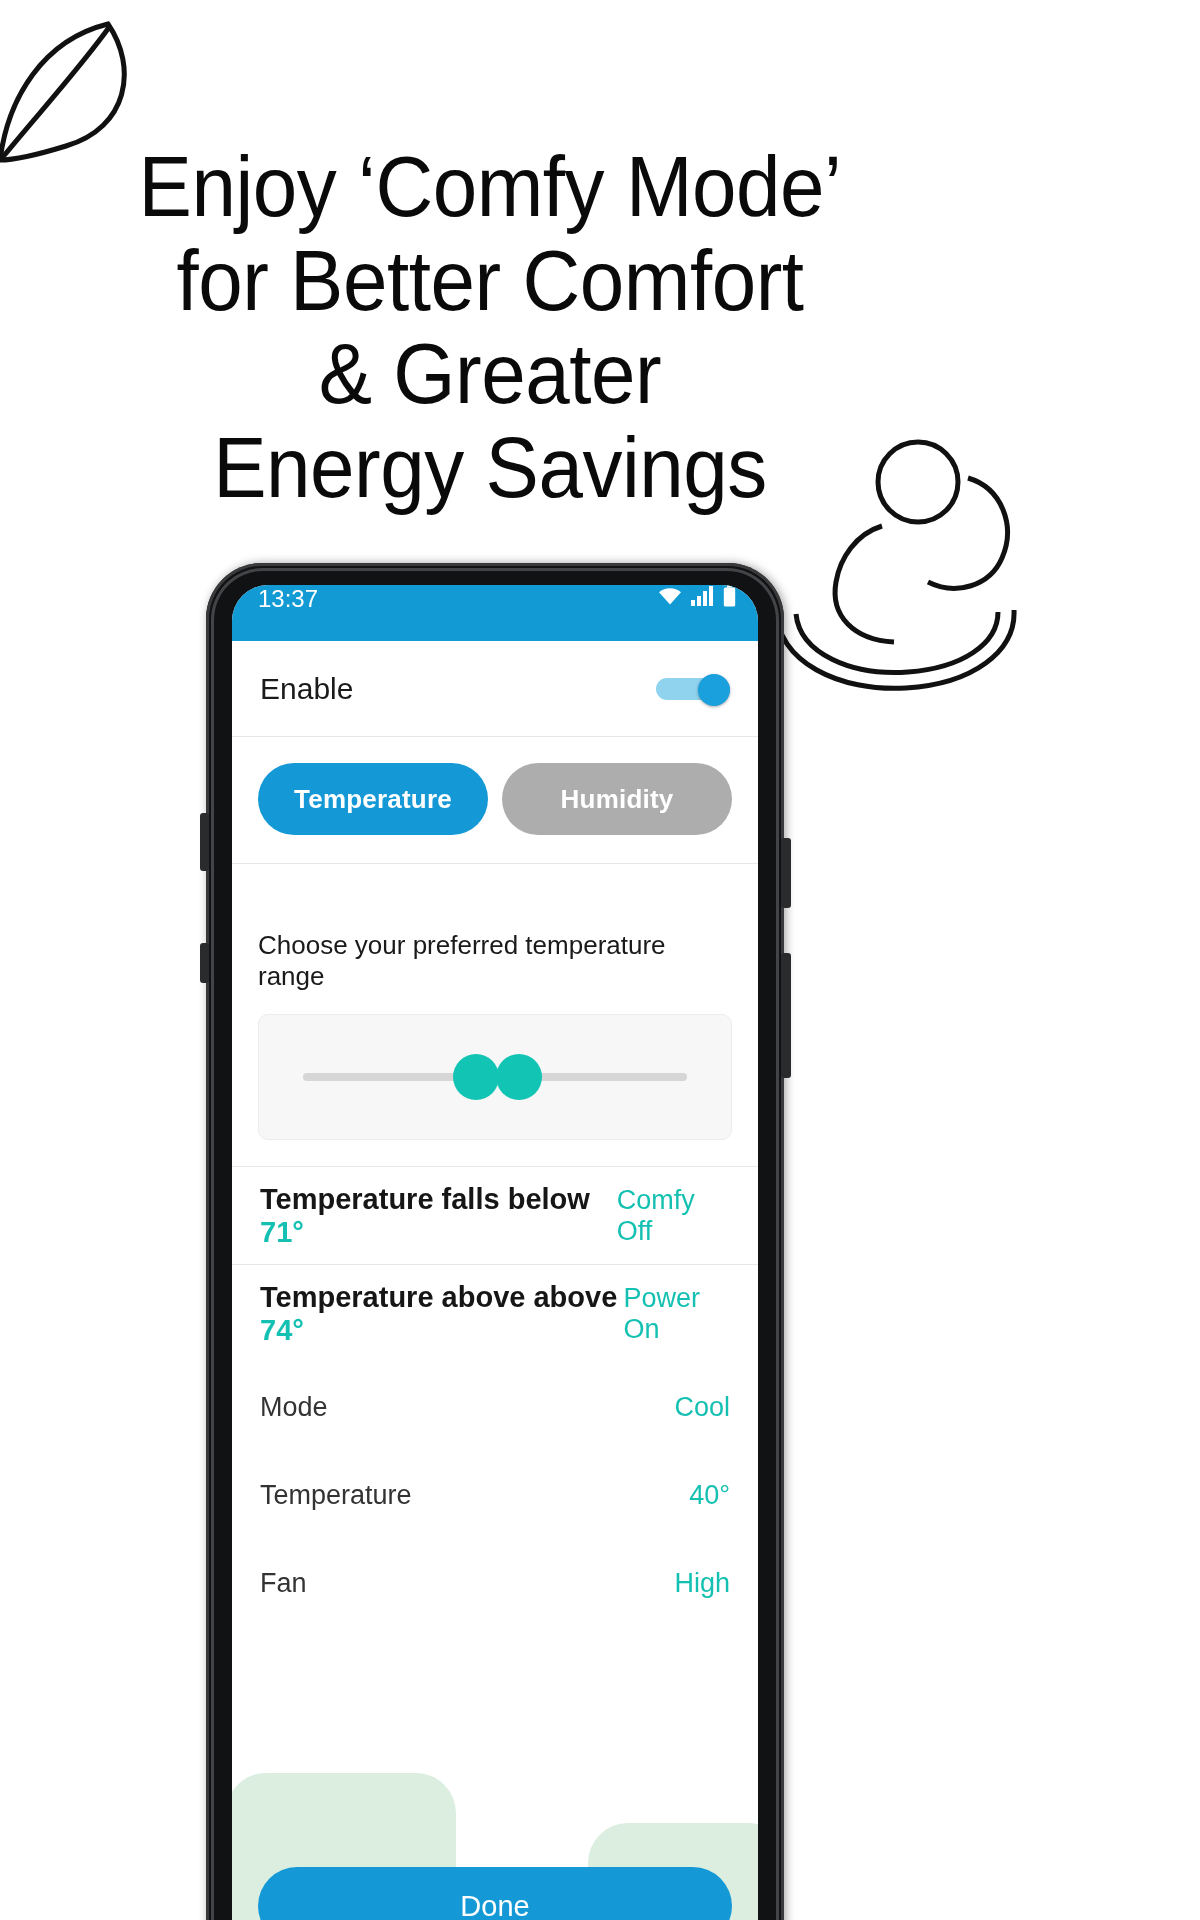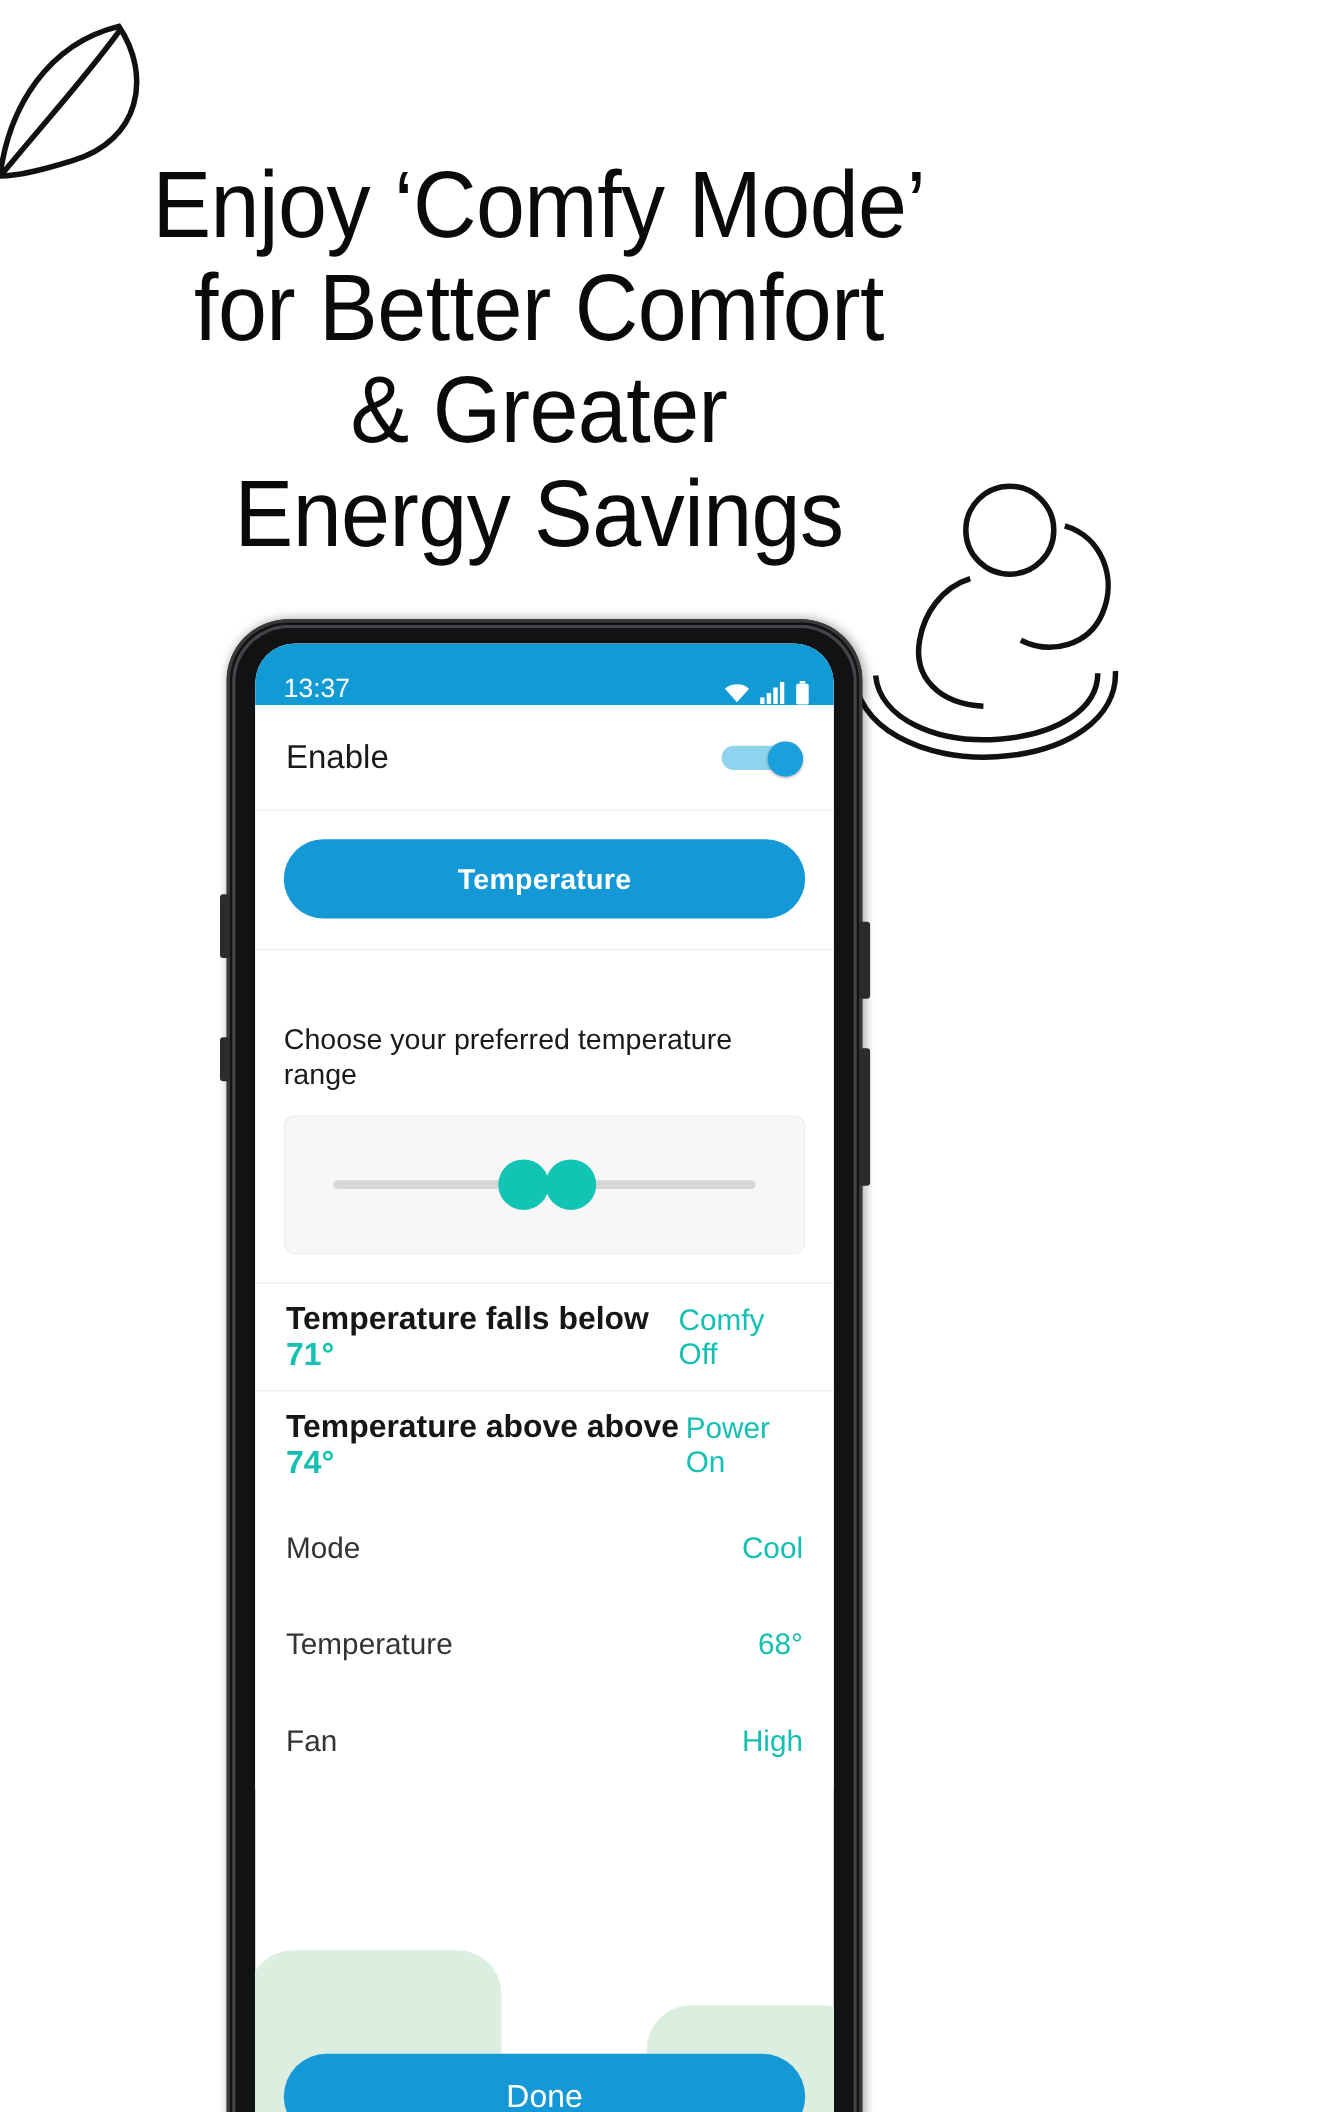--- a/index.html
+++ b/index.html
@@ -48,21 +48,21 @@
   .btn-d{right:-7px;top:390px;width:10px;height:125px;background:#2a2b2d;}
 
   .screen{
     position:absolute;left:26px;top:22px;width:526px;height:1378px;
     background:#ffffff;border-radius:36px 36px 0 0;overflow:hidden;
   }
 
   
   .statusbar{
     height:56px;background:#119AD4;color:#ffffff;
-    display:flex;align-items:flex-end;justify-content:space-between;
+    display:flex;align-items:flex-start;justify-content:space-between;
     padding:0 22px 0 26px;box-sizing:border-box;
     font-size:24px;
   }
   .status-icons{display:flex;align-items:center;gap:8px;}
   .wifi-ic,.sig-ic,.bat-ic{display:block;}
 
   
   .toolbar{
     height:78px;background:#119AD4;color:#fff;
     display:flex;align-items:center;position:relative;
@@ -208,20 +208,21 @@
     <div class="row enable-row">
       <span class="enable-label">Enable</span>
       <span class="toggle">
         <span class="track"></span>
         <span class="knob"></span>
       </span>
     </div>
 
     <div class="seg-wrap">
       <div class="seg active">Temperature</div>
+      <div class="seg inactive">Humidity</div>
     </div>
 
     <div class="slider-sec">
       <div class="slider-caption">Choose your preferred temperature range</div>
       <div class="slider-card">
         <div class="track-line"></div>
         <div class="thumb lo" style="left: 46%;"></div>
         <div class="thumb hi" style="left: 55%;"></div>
       </div>
     </div>
@@ -235,21 +236,21 @@
       <span class="th-label"><span>Temperature above above </span><span class="deg">74°</span></span>
       <span class="th-action">Power On</span>
     </div>
 
     <div class="row sub-row">
       <span class="sub-label">Mode</span>
       <span class="sub-value">Cool</span>
     </div>
     <div class="row sub-row">
       <span class="sub-label">Temperature</span>
-      <span class="sub-value">68°</span>
+      <span class="sub-value">40°</span>
     </div>
     <div class="row sub-row">
       <span class="sub-label">Fan</span>
       <span class="sub-value">High</span>
     </div>
 
     <div class="green-blob"></div>
     <div class="green-blob2"></div>
     <div class="done-wrap">
       <div class="done-btn">Done</div>

